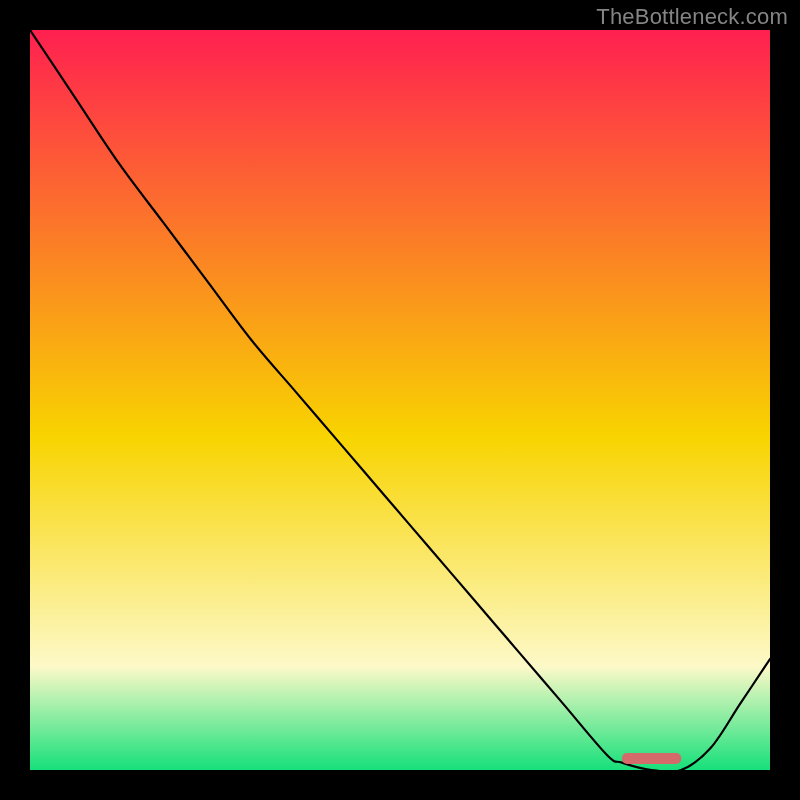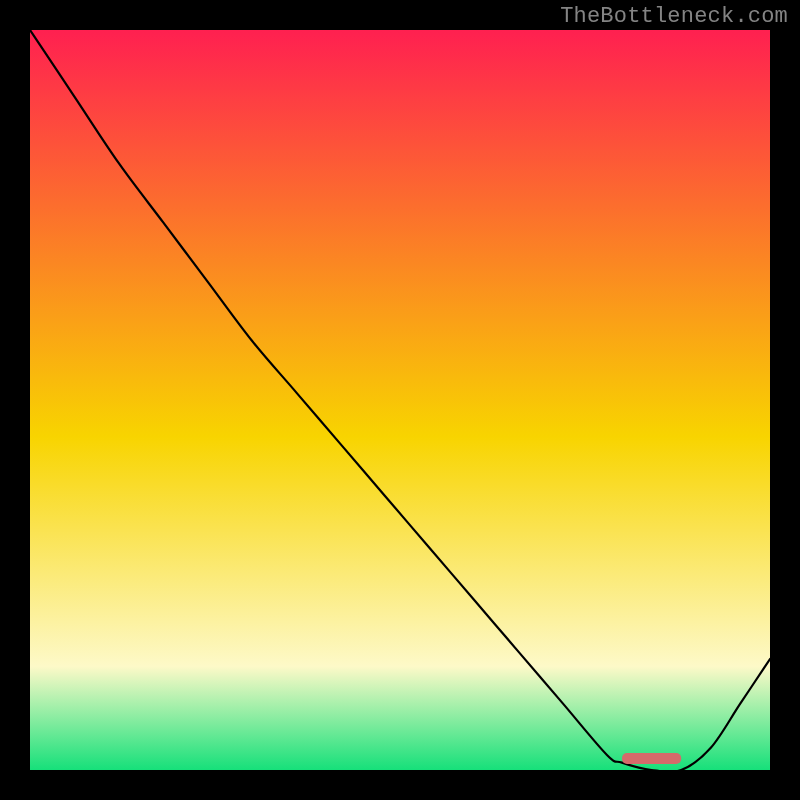--- a/index.html
+++ b/index.html
@@ -8,21 +8,20 @@
     width: 800px;
     height: 800px;
     background: #000;
     font-family: Arial, Helvetica, sans-serif;
     overflow: hidden;
   }
   .stage {
     position: relative;
     width: 800px;
     height: 652px;
-    font-family: Liberation Mono, monospace;
   }
   .attribution {
     position: absolute;
     top: 4px;
     right: 12px;
     color: #848484;
     font-size: 22px;
     font-weight: 400;
     letter-spacing: 0.2px;
     user-select: none;

